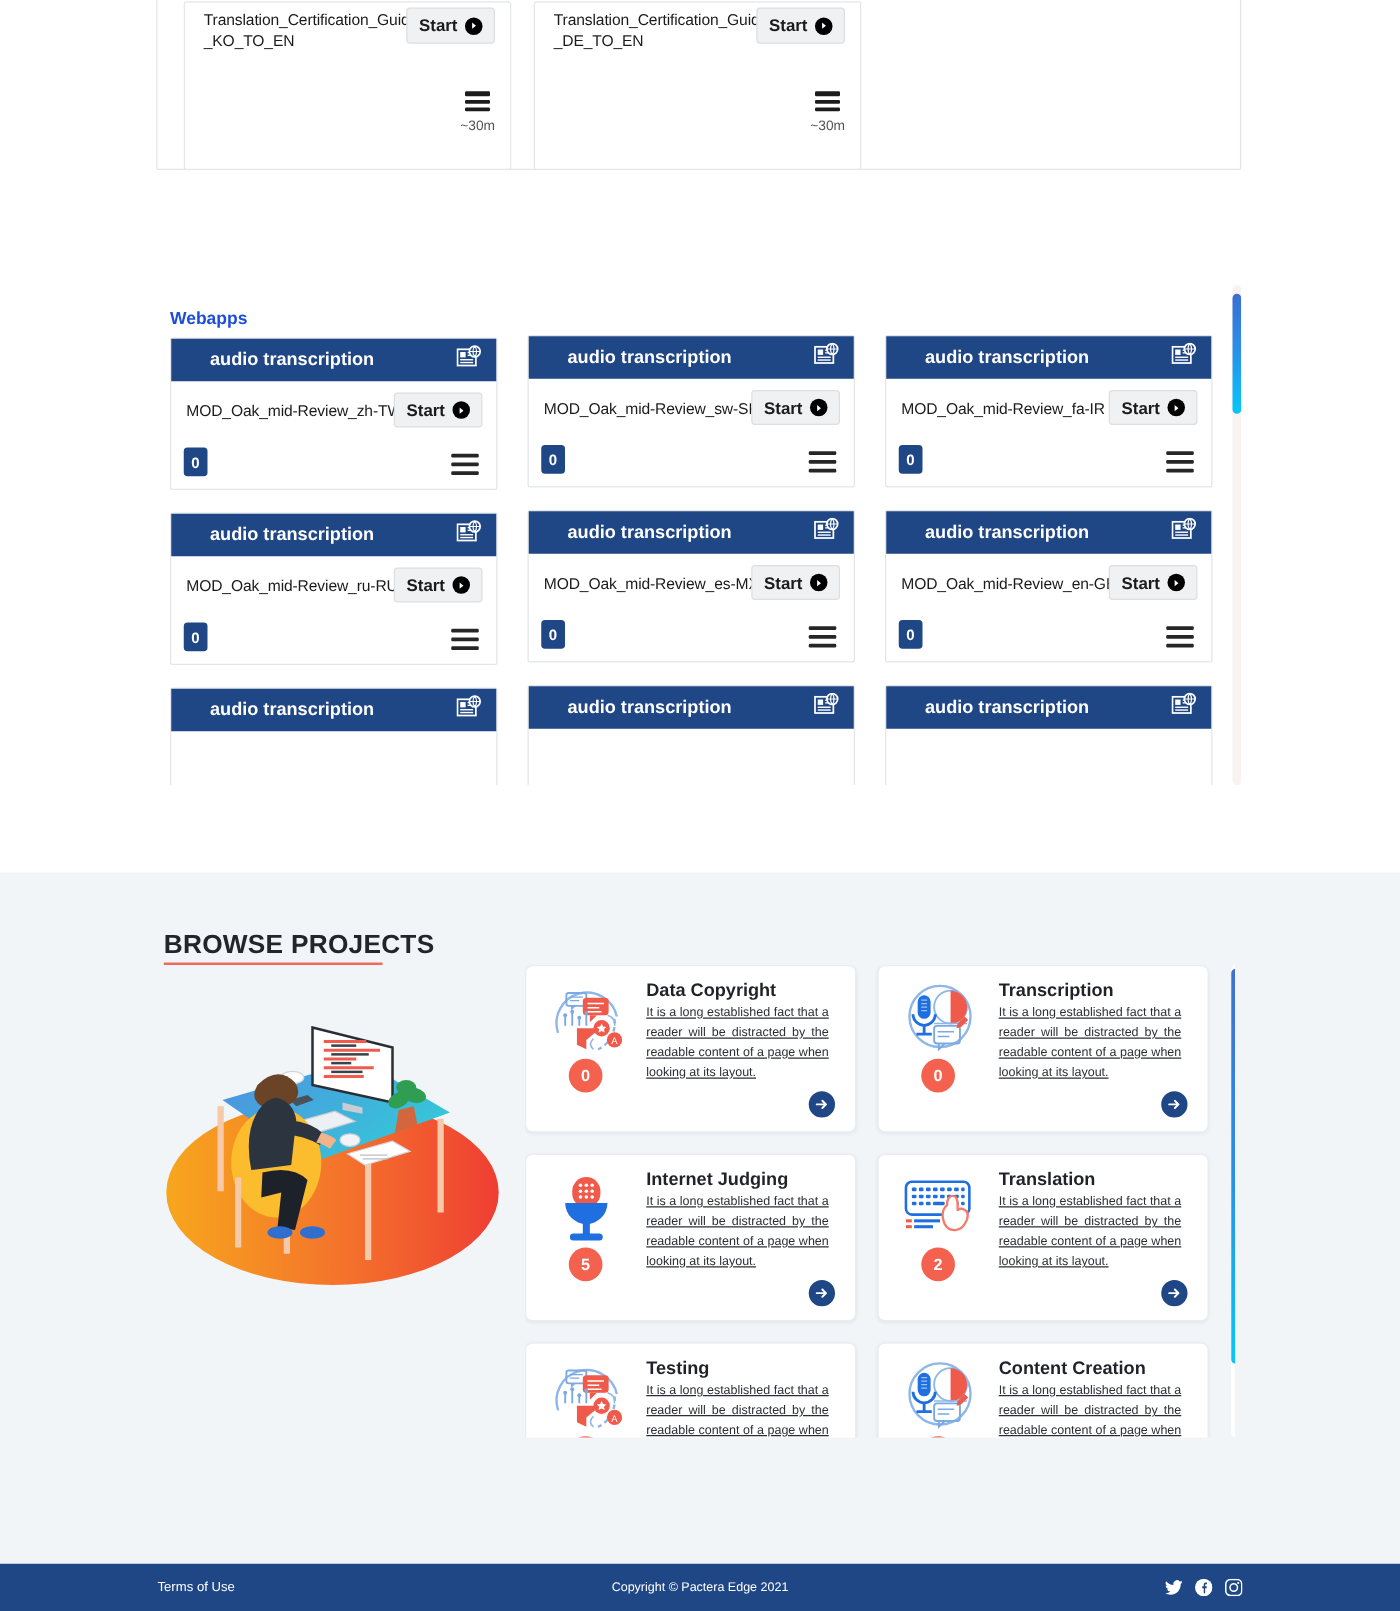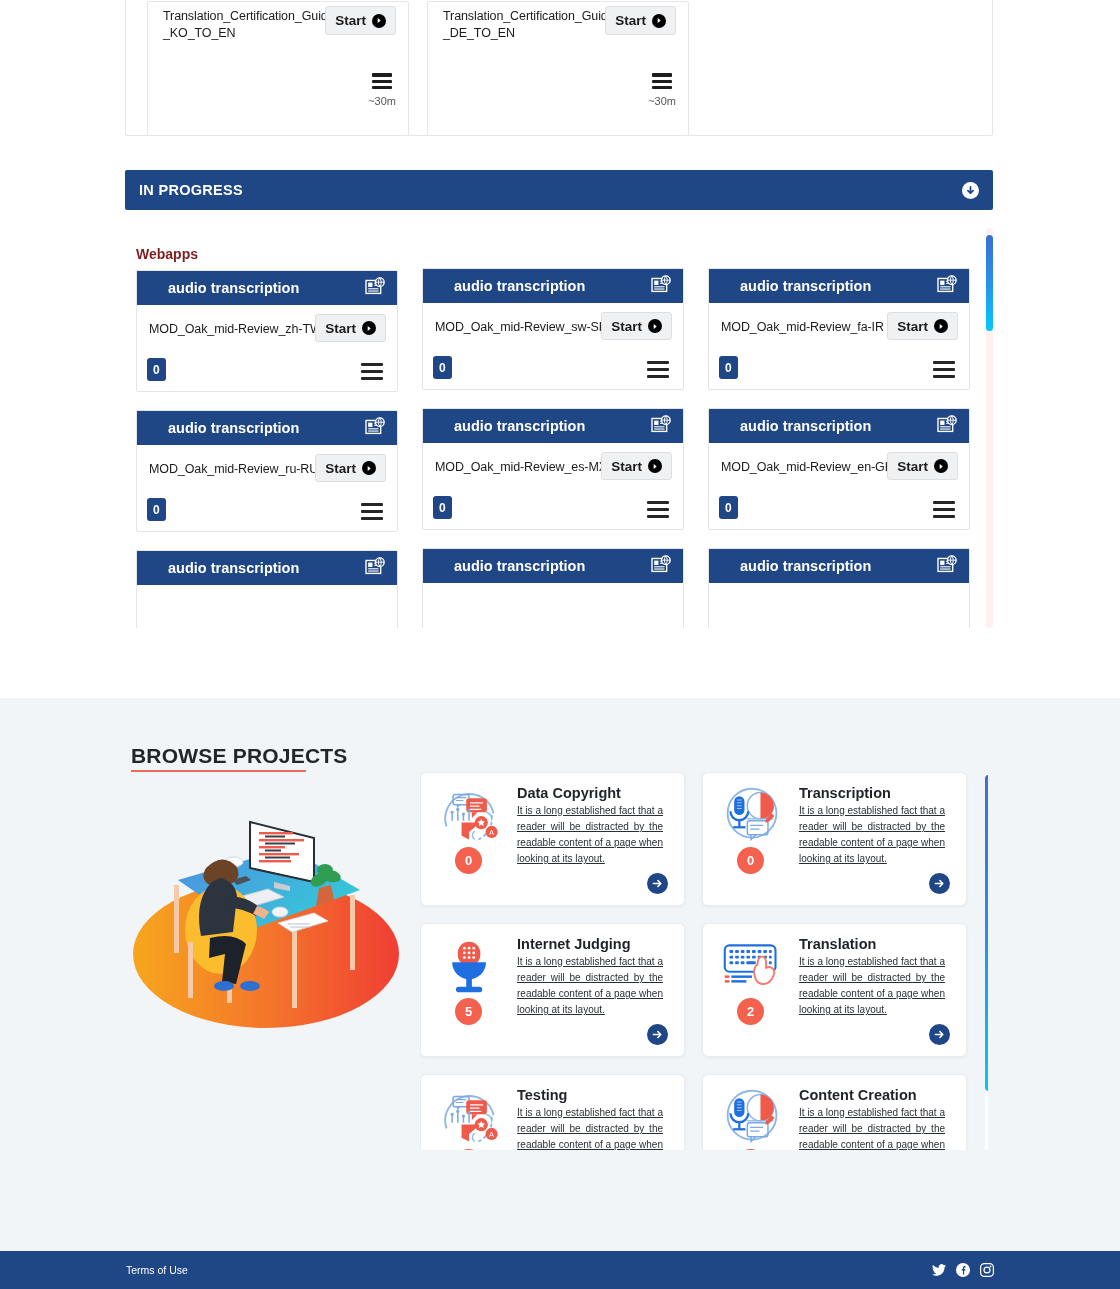--- a/index.html
+++ b/index.html
@@ -58,21 +58,21 @@
     display: flex; align-items: center; justify-content: center; cursor: pointer;
   }
 
   
   .webapps-wrap {
     position: absolute; left: 125px; top: 228px; width: 868px; height: 400px;
     background: #fff; overflow: hidden;
   }
   .webapps-title {
     position: absolute; left: 11px; top: 18px;
-    font-size: 14px; font-weight: bold; color: #7f1d1d;
+    font-size: 14px; font-weight: bold; color: #1d4ed8;
   }
   .wa-grid { position: absolute; left: 11px; top: 42px; }
   .wa-row { display: flex; margin-bottom: 18px; }
   .wa-card {
     width: 262px; background: #fff; border: 1px solid #e3e5e8;
     border-radius: 2px; position: relative; height: 122px;
   }
   .wa-card.offset { margin-left: 24px; }
   .wa-head {
     height: 34px; background: #1f4685; display: flex; align-items: center;
@@ -231,28 +231,20 @@
               <i></i>
               <i></i>
             </span>
           <span class="dur">~30m</span>
         </div>
       </div>
 
     </div>
   </div>
 
-  <div class="section-bar">
-    <span class="title">IN PROGRESS</span>
-    <span class="collapse-ico">
-      <svg width="11" height="11" viewBox="0 0 12 12">
-        <path d="M6 2 L6 9 M3.2 6.2 L6 9 L8.8 6.2" stroke="#1f4685" stroke-width="1.9" fill="none" stroke-linecap="round" stroke-linejoin="round"></path>
-      </svg>
-    </span>
-  </div>
 
   <div class="webapps-wrap">
     <div class="webapps-title">Webapps</div>
 
     <div class="wa-grid">
 
       <div class="wa-row">
         <div class="wa-card">
           <div class="wa-head">
             <span class="nm">audio transcription</span>
@@ -851,20 +843,21 @@
   </div>
 
   <div class="footer">
     <div class="foot-links">
       <span>Terms of Use</span>
       <span>NDA</span>
       <span>Privacy Policy</span>
       <span>GDPR</span>
       <span>Cookie Policy</span>
     </div>
+    <div class="foot-copy">Copyright © Pactera Edge 2021</div>
     <div class="foot-social">
       <svg width="14" height="14" viewBox="0 0 16 16">
         <path d="M16 3.04a6.6 6.6 0 0 1-1.89.52 3.3 3.3 0 0 0 1.45-1.82 6.6 6.6 0 0 1-2.09.8A3.28 3.28 0 0 0 7.8 5.6 9.32 9.32 0 0 1 1.11 2.2a3.28 3.28 0 0 0 1.02 4.38 3.26 3.26 0 0 1-1.49-.41v.04a3.28 3.28 0 0 0 2.63 3.22 3.3 3.3 0 0 1-1.48.06 3.28 3.28 0 0 0 3.07 2.28A6.59 6.59 0 0 1 0 13.13a9.29 9.29 0 0 0 5.03 1.48c6.04 0 9.34-5 9.34-9.34l-.01-.43A6.65 6.65 0 0 0 16 3.04z" fill="#fff"></path>
       </svg>
       <svg width="14" height="14" viewBox="0 0 16 16">
         <circle cx="8" cy="8" r="8" fill="#fff"></circle>
         <path d="M9.3 8.6h1.3l.2-1.8H9.3V5.9c0-.5.15-.8.85-.8h.75V3.45c-.13-.02-.58-.06-1.1-.06-1.1 0-1.85.67-1.85 1.9v1.5H6.6v1.8h1.35v4.6h1.35z" fill="#1f4685"></path>
       </svg>
       <svg width="14" height="14" viewBox="0 0 16 16">
         <rect x="0.7" y="0.7" width="14.6" height="14.6" rx="4.2" fill="none" stroke="#fff" stroke-width="1.4"></rect>

